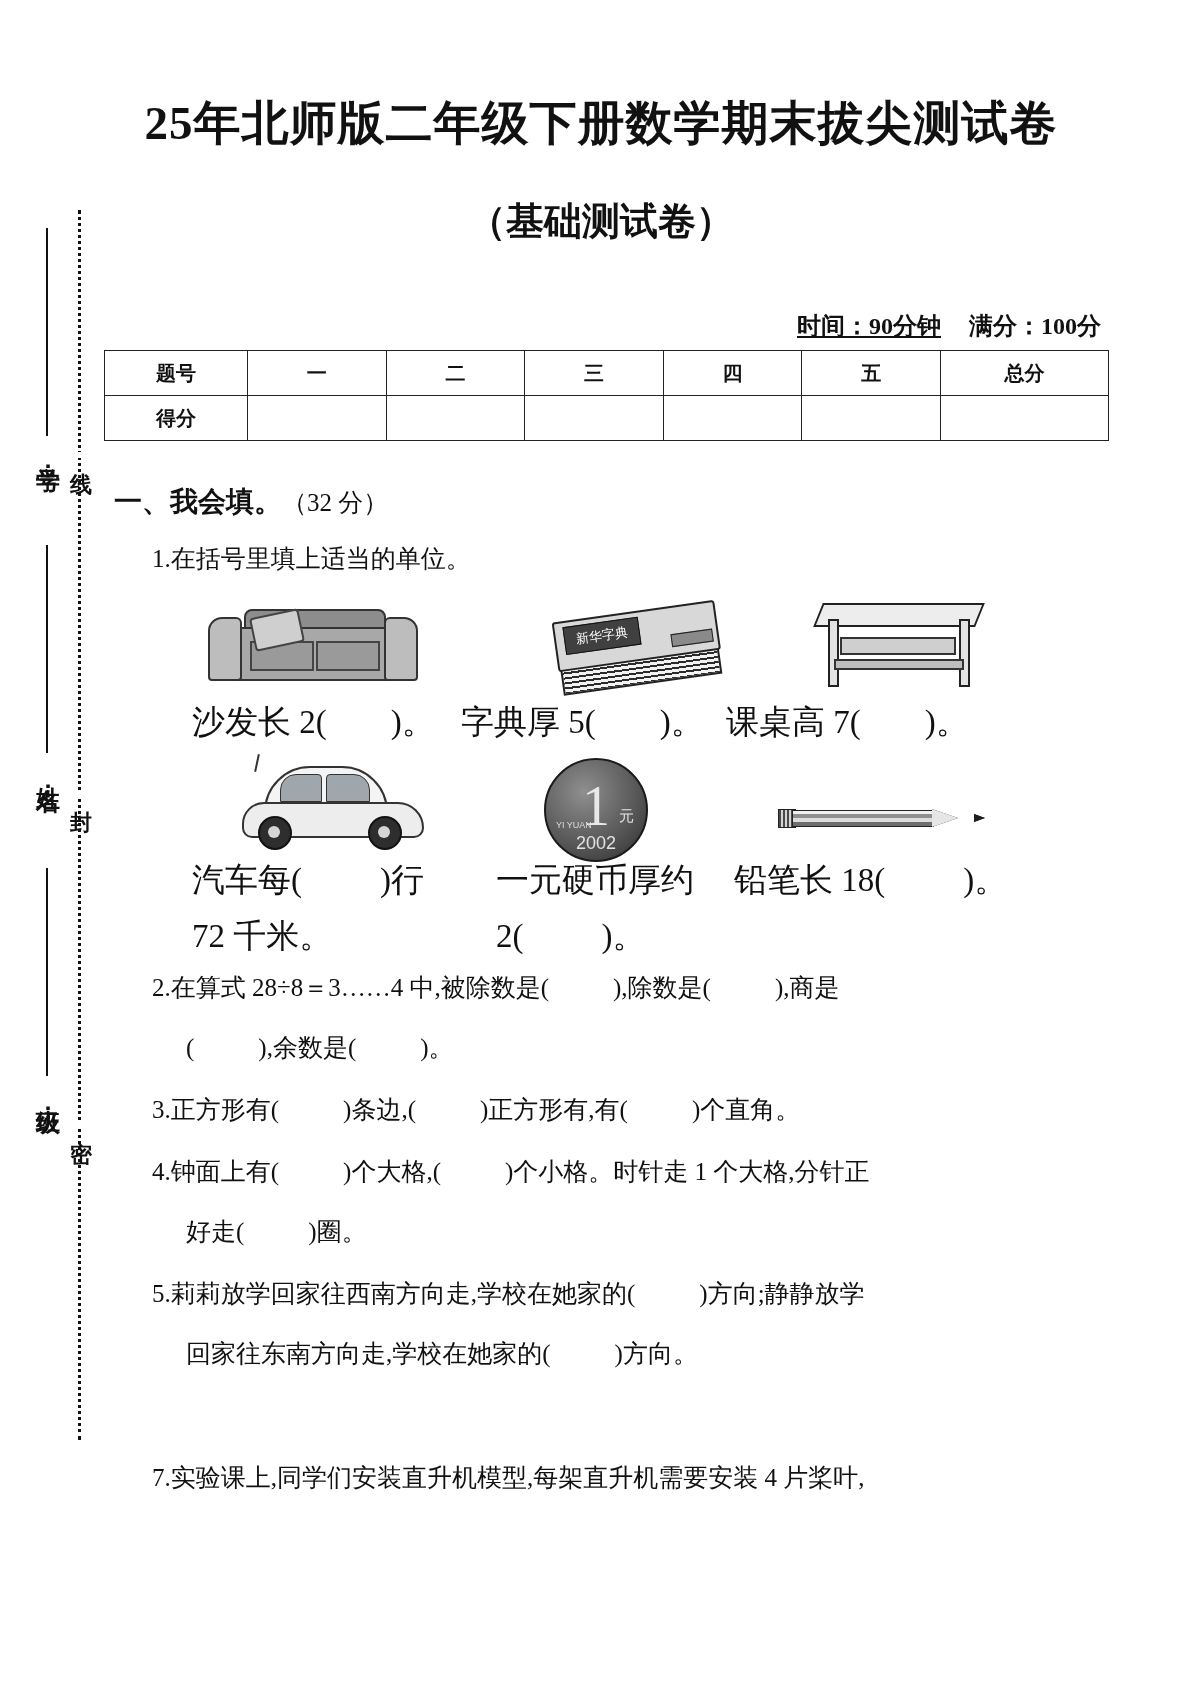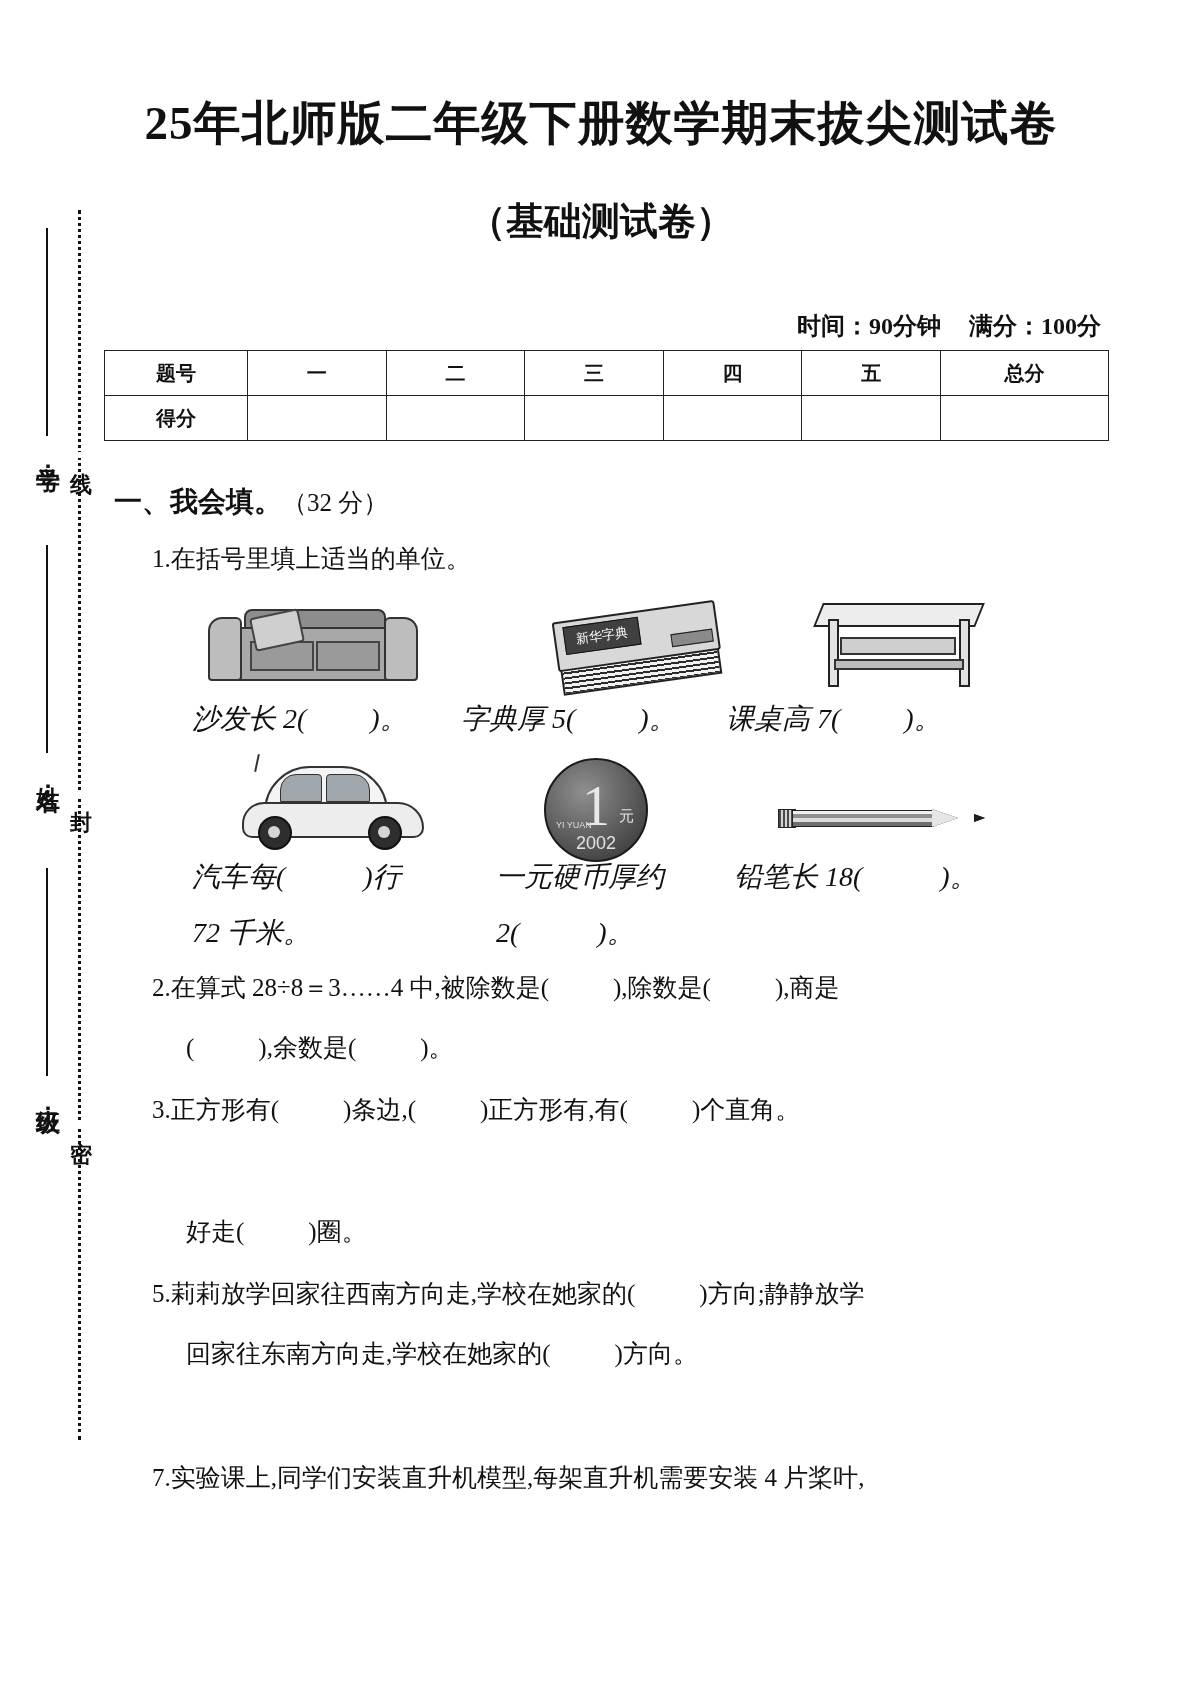--- a/index.html
+++ b/index.html
@@ -99,21 +99,21 @@
 
   #exam-meta {
     position: absolute;
     right: 90px;
     top: 310px;
     font-size: 24px;
     font-weight: bold;
     white-space: nowrap;
   }
   #exam-meta span { margin-left: 22px; }
-  #exam-meta span:first-child { margin-left: 0; }
+  #exam-meta span:first-child { margin-left: 0; text-decoration: underline; }
 
   
   #score-table {
     position: absolute;
     left: 8px;
     top: 350px;
     width: 1005px;
     border-collapse: collapse;
     table-layout: fixed;
   }
@@ -152,23 +152,22 @@
   .q.indent2 { left: 90px; }
 
   .blank { display: inline-block; width: 64px; }
   .blank.lg { width: 78px; }
 
   
   .figrow { position: absolute; left: 0; width: 1030px; }
   .fig { position: absolute; }
   .figcap {
     position: absolute;
-    font-size: 28px;
+    font-size: 33px;
     white-space: nowrap;
-    font-style: italic;
   }
 
   
   .sofa { position: relative; width: 210px; height: 78px; }
   .sofa .body {
     position: absolute; left: 22px; top: 22px;
     width: 165px; height: 50px;
     background: #a8a8a8; border: 2px solid #333;
     border-radius: 4px 4px 8px 8px;
   }
@@ -502,20 +501,23 @@
     <span>2.在算式 28÷8＝3……4 中,被除数是(</span><span class="blank"></span><span>),除数是(</span><span class="blank"></span><span>),商是</span>
   </div>
   <div class="q indent2" style="top:1035px;">
     <span>(</span><span class="blank"></span><span>),余数是(</span><span class="blank"></span><span>)。</span>
   </div>
 
   <div class="q indent" style="top:1097px;">
     <span>3.正方形有(</span><span class="blank"></span><span>)条边,(</span><span class="blank"></span><span>)正方形有,有(</span><span class="blank"></span><span>)个直角。</span>
   </div>
 
+  <div class="q indent" style="top:1159px;">
+    <span>4.钟面上有(</span><span class="blank"></span><span>)个大格,(</span><span class="blank"></span><span>)个小格。时针走 1 个大格,分针正</span>
+  </div>
   <div class="q indent2" style="top:1219px;">
     <span>好走(</span><span class="blank"></span><span>)圈。</span>
   </div>
 
   <div class="q indent" style="top:1281px;">
     <span>5.莉莉放学回家往西南方向走,学校在她家的(</span><span class="blank"></span><span>)方向;静静放学</span>
   </div>
   <div class="q indent2" style="top:1341px;">
     <span>回家往东南方向走,学校在她家的(</span><span class="blank"></span><span>)方向。</span>
   </div>

